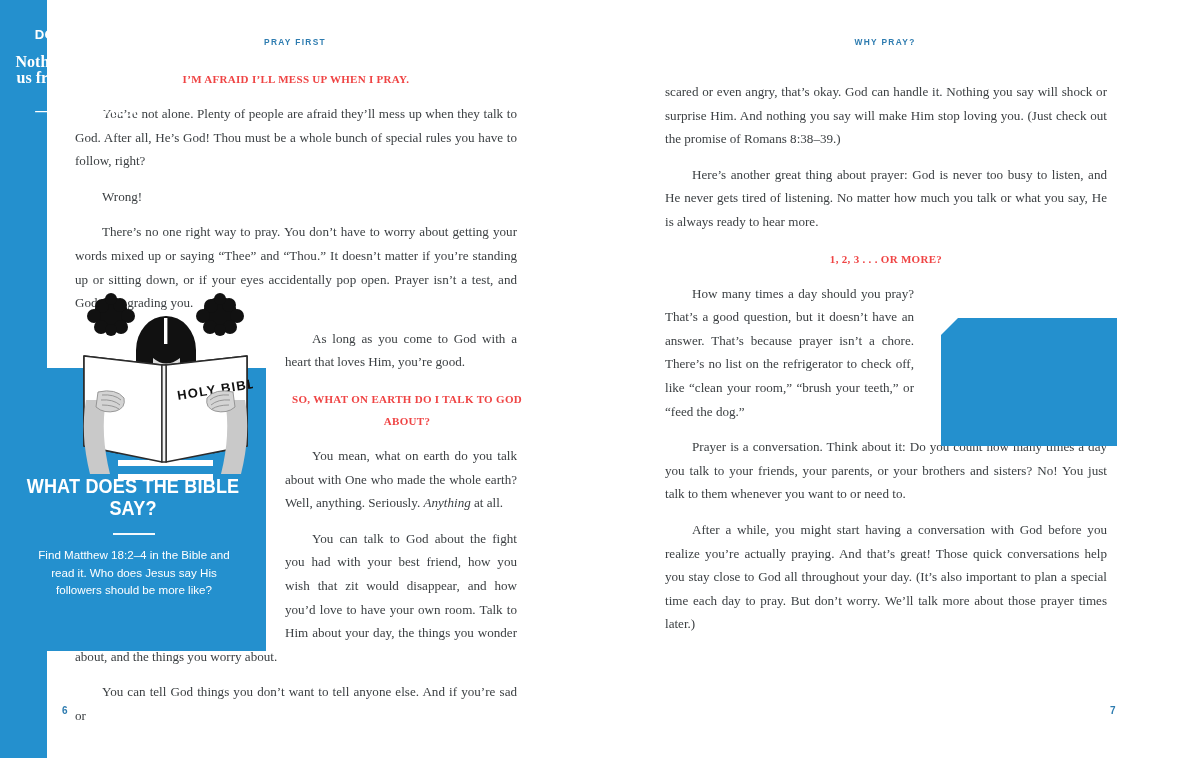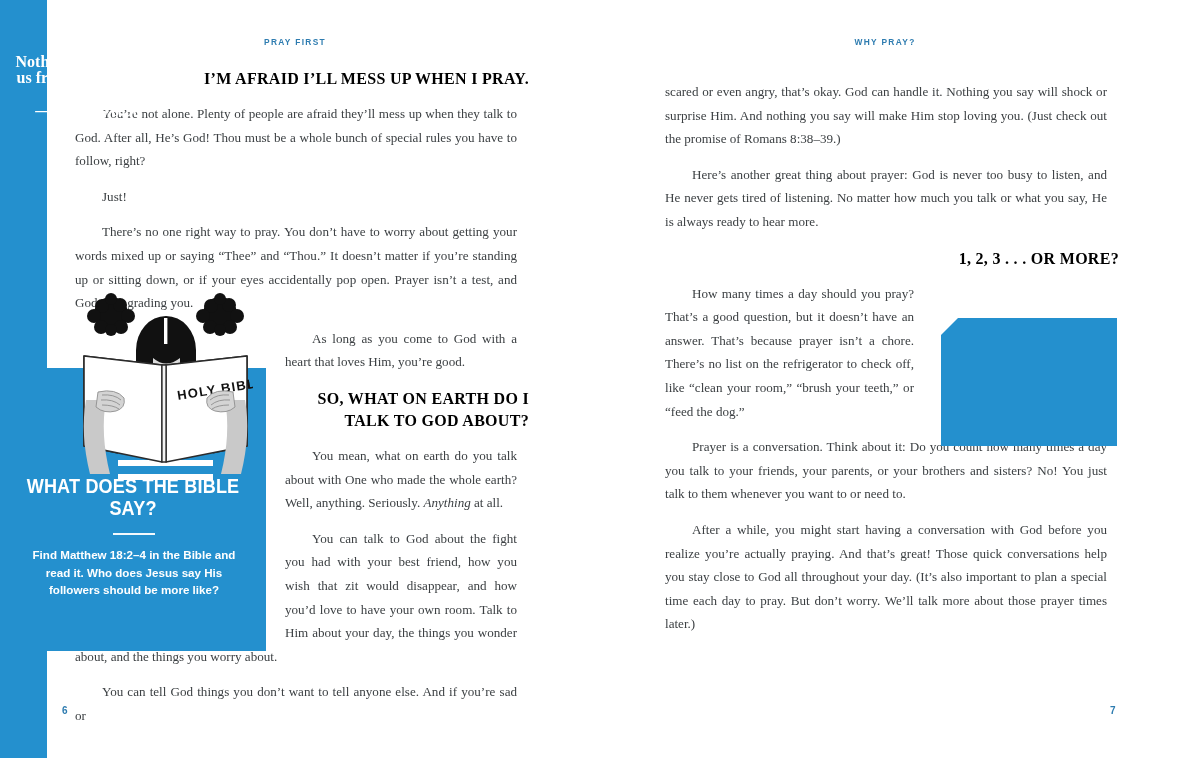--- a/index.html
+++ b/index.html
@@ -67,25 +67,25 @@
     color: #3c4043;
     text-align: justify;
   }
   #col-left  { left: 63px;  width: 466px; }
   #col-right { left: 653px; width: 466px; }
 
   h2.section-head {
     margin: 0 0 0 0;
     font-family: "Liberation Serif", serif;
     font-weight: 700;
-    font-size: 16px;
+    font-size: 11px;
     line-height: 22px;
     letter-spacing: .3px;
-    color: #000000;
-    text-align: right;
+    color: #ef4444;
+    text-align: center;
   }
   h2.section-head.spaced { margin-top: 14px; }
 
   p.body {
     margin: 12px;
     text-indent: 27px;
     text-align: justify;
   }
   p.body.noindent { text-indent: 0; }
   p.body i { font-style: italic; }
@@ -131,21 +131,21 @@
     width: 42px; height: 2px;
     background: #ffffff;
     opacity: .95;
   }
   #feature-body {
     position: absolute;
     left: 28px; top: 546px;
     width: 212px;
     text-align: center;
     font-family: "Liberation Sans", sans-serif;
-    font-weight: 700;
+    font-weight: 400;
     font-size: 11.6px;
     line-height: 17.6px;
     color: #ffffff;
   }
 
   
   #illustration {
     position: absolute;
     left: 78px; top: 292px;
     width: 175px; height: 200px;
@@ -154,21 +154,21 @@
   
   #callout {
     position: absolute;
     left: 941px; top: 318px;
     width: 176px; height: 128px;
     background: #2490CE;
     clip-path: polygon(17px 0, 100% 0, 100% 100%, 0 100%, 0 17px);
   }
   #callout-title {
     position: absolute;
-    left: 12px; top: 27px;
+    left: 0; top: 27px;
     width: 176px;
     text-align: center;
     font-family: "Liberation Sans", sans-serif;
     font-weight: 700;
     font-size: 13.2px;
     letter-spacing: .2px;
     color: #ffffff;
   }
   #callout-body {
     position: absolute;
@@ -191,21 +191,21 @@
 
   <div class="running-head" id="head-left">PRAY FIRST</div>
   <div class="running-head" id="head-right">WHY PRAY?</div>
 
   <div class="page-col" id="col-left">
 
     <h2 class="section-head">I’M AFRAID I’LL MESS UP WHEN I PRAY.</h2>
 
     <p class="body">You’re not alone. Plenty of people are afraid they’ll mess up when they talk to God. After all, He’s God! Thou must be a whole bunch of special rules you have to follow, right?</p>
 
-    <p class="body">Just!</p>
+    <p class="body">Wrong!</p>
 
     <p class="body">There’s no one right way to pray. You don’t have to worry about getting your words mixed up or saying “Thee” and “Thou.” It doesn’t matter if you’re standing up or sitting down, or if your eyes accidentally pop open. Prayer isn’t a test, and God isn’t grading you.</p>
 
     <div class="wrap-left-block"></div>
 
     <p class="body">As long as you come to God with a heart that loves Him, you’re good.</p>
 
     <h2 class="section-head spaced">SO, WHAT ON EARTH DO I TALK TO GOD ABOUT?</h2>
 
     <p class="body"><span>You mean, what on earth do you talk about with One who made the whole earth? Well, anything. Seriously. </span><i>Anything</i><span> at all.</span></p>

